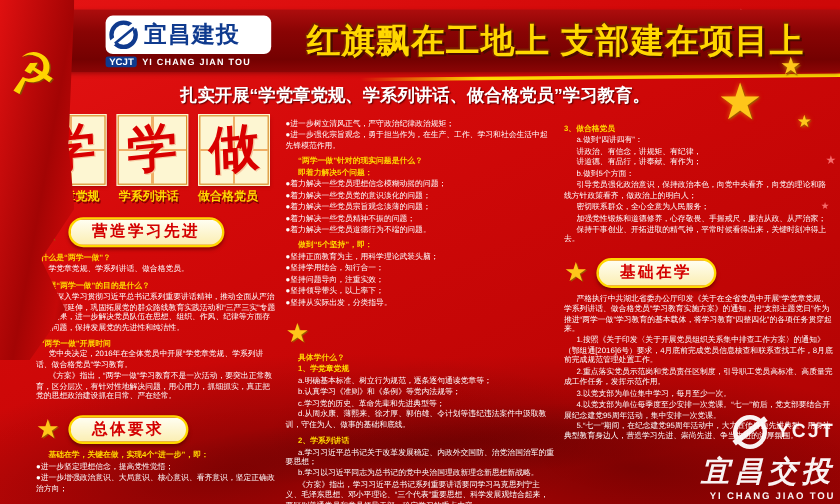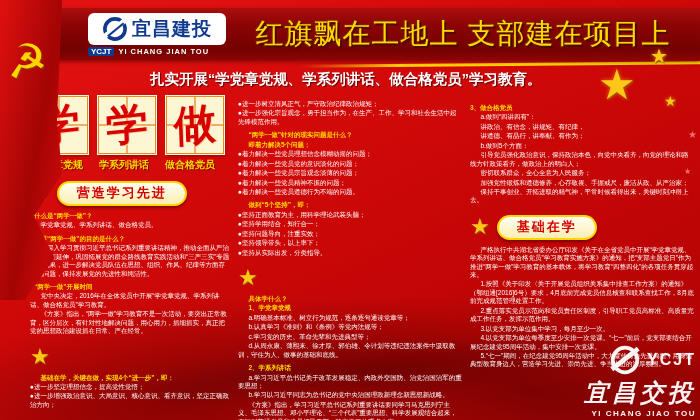--- a/index.html
+++ b/index.html
@@ -18,26 +18,26 @@
   .flag{position:absolute;left:0;top:0;width:62px;height:300px;z-index:6;
     background:linear-gradient(100deg,#e01010 0%,#a30404 55%,#c50808 80%,#8c0202 100%);
     clip-path:polygon(0 0,100% 0,92% 40%,100% 58%,55% 72%,88% 86%,40% 100%,0 100%);}
   .hs{position:absolute;left:6px;top:34px;font-size:46px;color:#ffd400;z-index:7;
     text-shadow:1px 1px 0 #8a4a00;transform:rotate(-6deg);}
   
   .band{position:absolute;left:56px;top:8px;right:0;height:52px;z-index:3;
     background:linear-gradient(180deg,#ad0d0d 0%,#8a0404 35%,#740101 80%,#8c0505 100%);
     display:flex;align-items:center;box-shadow:0 2px 4px rgba(60,0,0,.5);}
   .logo{margin-left:32px;width:138px;flex:0 0 auto;}
-  .logo-panel{background:#fff;border-radius:6px;padding:3px 14px;display:flex;align-items:center;gap:4px;}
+  .logo-panel{background:#fff;border-radius:6px;padding:3px 2px;display:flex;align-items:center;gap:4px;}
   .logo-name{font-family:"Liberation Serif",serif;font-weight:bold;color:#0f3a8e;font-size:19px;letter-spacing:1px;white-space:nowrap;}
   .logo-latin{margin-top:2px;display:flex;align-items:center;gap:4px;}
   .logo-latin .ycjt{background:#0f3a8e;color:#fff;font-size:8px;font-weight:bold;padding:0 3px;border-radius:2px;}
   .logo-latin .lat{color:#fff;font-size:7.5px;font-weight:bold;letter-spacing:1px;white-space:nowrap;}
-  .main-title{flex:1;text-align:center;font-size:28px;font-weight:normal;color:#ffd800;letter-spacing:1px;white-space:nowrap;
+  .main-title{flex:1;text-align:center;font-size:28px;font-weight:bold;color:#ffd800;letter-spacing:1px;white-space:nowrap;
     text-shadow:2px 2px 0 #4a0a00,-1px -1px 0 #7a2000,1px -1px 0 #7a2000,-1px 1px 0 #7a2000;}
   .gold-line{position:absolute;left:300px;right:0;top:63px;height:3px;z-index:2;
     background:linear-gradient(90deg,rgba(255,216,0,0),#ffd800 25%,#ffd800);transform:rotate(-.5deg);}
   .subtitle{position:absolute;left:150px;top:70px;width:450px;z-index:3;text-align:left;
     font-size:14.5px;font-weight:bold;color:#fff;text-shadow:1px 1px 1px #6a0000;}
   
   .star{position:absolute;color:#ffc61a;text-shadow:1px 1px 1px #9a5a00,0 0 4px rgba(255,200,0,.6);z-index:4;line-height:1;}
   .rstar{position:absolute;color:#ff7d7d;z-index:2;line-height:1;opacity:.85;}
   
   .col{position:absolute;z-index:3;color:#fff;font-size:6.5px;line-height:1.3;}
@@ -147,20 +147,21 @@
     <div class="p y">●什么是“两学一做”？</div>
     <div class="p ti">学党章党规、学系列讲话、做合格党员。</div>
     <div class="p y mt">●开展“两学一做”的目的是什么？</div>
     <div class="p ti">为深入学习贯彻习近平总书记系列重要讲话精神，推动全面从严治党向基层延伸，巩固拓展党的群众路线教育实践活动和“三严三实”专题教育成果，进一步解决党员队伍在思想、组织、作风、纪律等方面存在的问题，保持发展党的先进性和纯洁性。</div>
     <div class="p y mt">●“两学一做”开展时间</div>
     <div class="p ti">党中央决定，2016年在全体党员中开展“学党章党规、学系列讲话、做合格党员”学习教育。</div>
     <div class="p ti">《方案》指出，“两学一做”学习教育不是一次活动，要突出正常教育，区分层次，有针对性地解决问题，用心用力，抓细抓实，真正把党的思想政治建设抓在日常、严在经常。</div>
 
     <div class="sec">
       <span class="sstar">★</span>
+      <span class="btn">总体要求</span>
     </div>
     <div class="p y ti">基础在学，关键在做，实现4个“进一步”，即：</div>
     <div class="p">●进一步坚定理想信念，提高党性觉悟；</div>
     <div class="p">●进一步增强政治意识、大局意识、核心意识、看齐意识，坚定正确政治方向；</div>
   </div>
 
   <div class="col col-mid">
     <div class="p">●进一步树立清风正气，严守政治纪律政治规矩；</div>
     <div class="p">●进一步强化宗旨观念，勇于担当作为，在生产、工作、学习和社会生活中起先锋模范作用。</div>
     <div class="p y ti mt">“两学一做”针对的现实问题是什么？</div>

